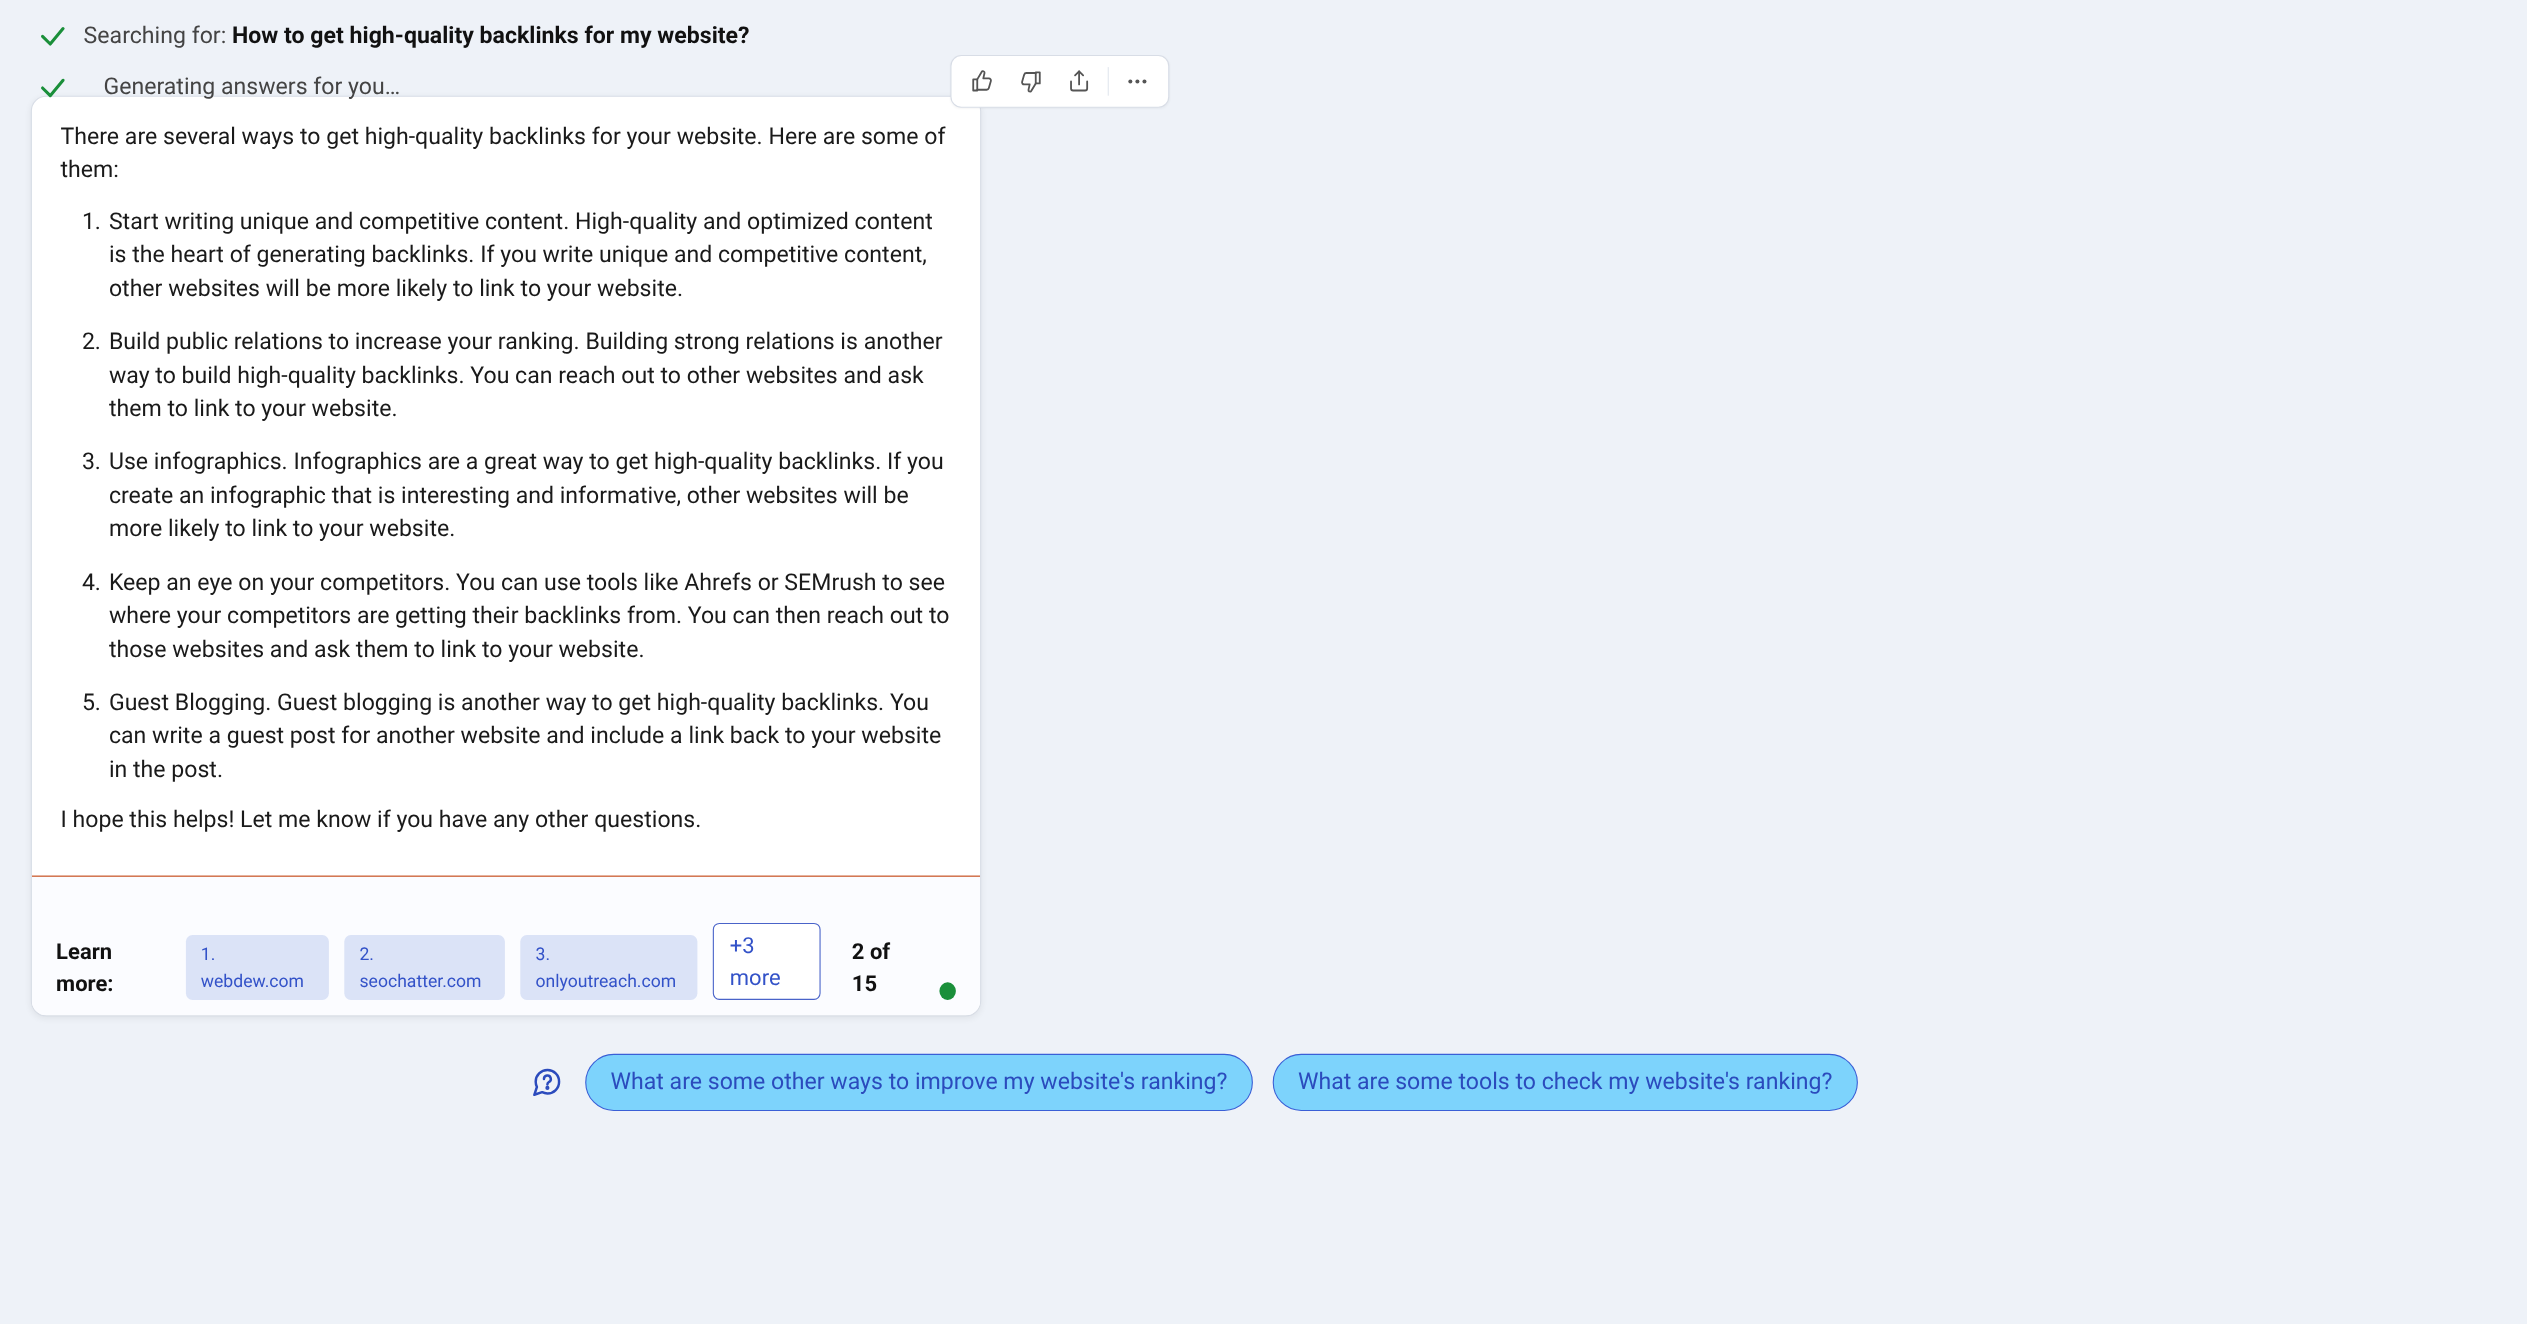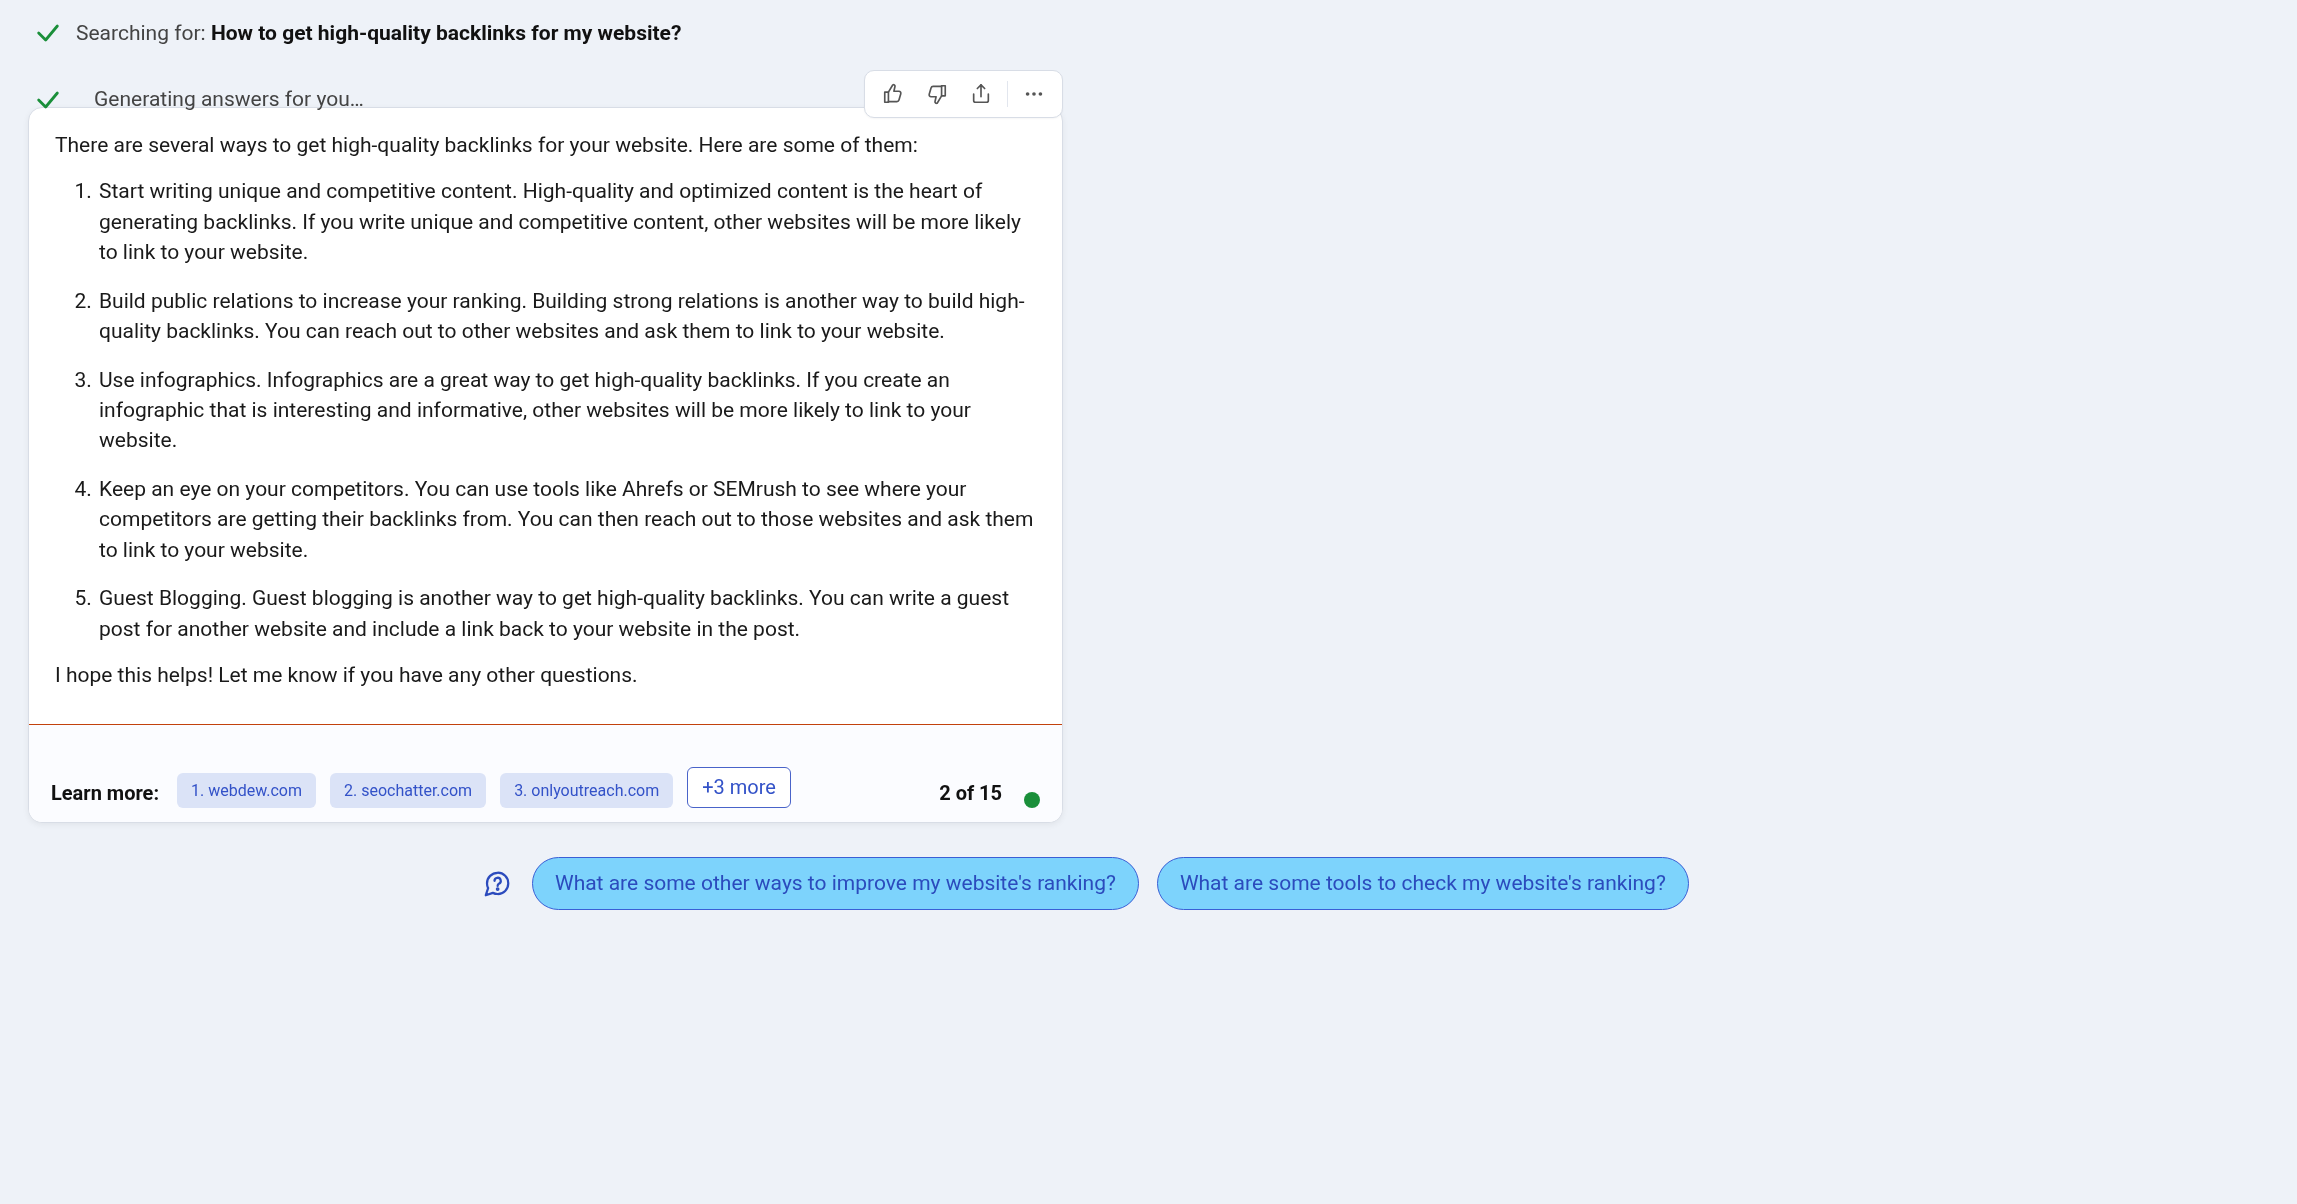--- a/index.html
+++ b/index.html
@@ -9,21 +9,21 @@
     color: #111;
     font-size: 21px;
     line-height: 1.45;
     padding: 18px 28px 30px 28px;
     width: 2297px;
   }
   .status-row {
     display: flex;
     align-items: center;
     gap: 14px;
-    margin-bottom: 36px;
+    margin-bottom: 16px;
     padding-left: 6px;
   }
   .check-icon {
     width: 28px; height: 28px;
     flex: 0 0 28px;
   }
   .check-icon svg { width: 100%; height: 100%; display: block; }
   .status-text { color: #444; font-size: 21px; }
   .status-text .bold { font-weight: 700; color: #111; }
 
@@ -49,21 +49,21 @@
     width: 40px; height: 34px;
     display: flex; align-items: center; justify-content: center;
     border-radius: 6px;
     cursor: pointer;
     color: #555;
   }
   .fb-btn svg { width: 22px; height: 22px; }
   .fb-divider { width:1px; height:26px; background:#e2e6ee; margin:0 2px; }
 
   .answer-card {
-    width: 1035px;
+    width: 864px;
     background: #ffffff;
     border: 1px solid #d8dde6;
     border-radius: 14px;
     box-shadow: 0 2px 6px rgba(0,0,0,0.06);
     overflow: hidden;
   }
   .answer-body {
     padding: 22px 26px 18px 26px;
     font-size: 21px;
     color: #1a1a1a;

